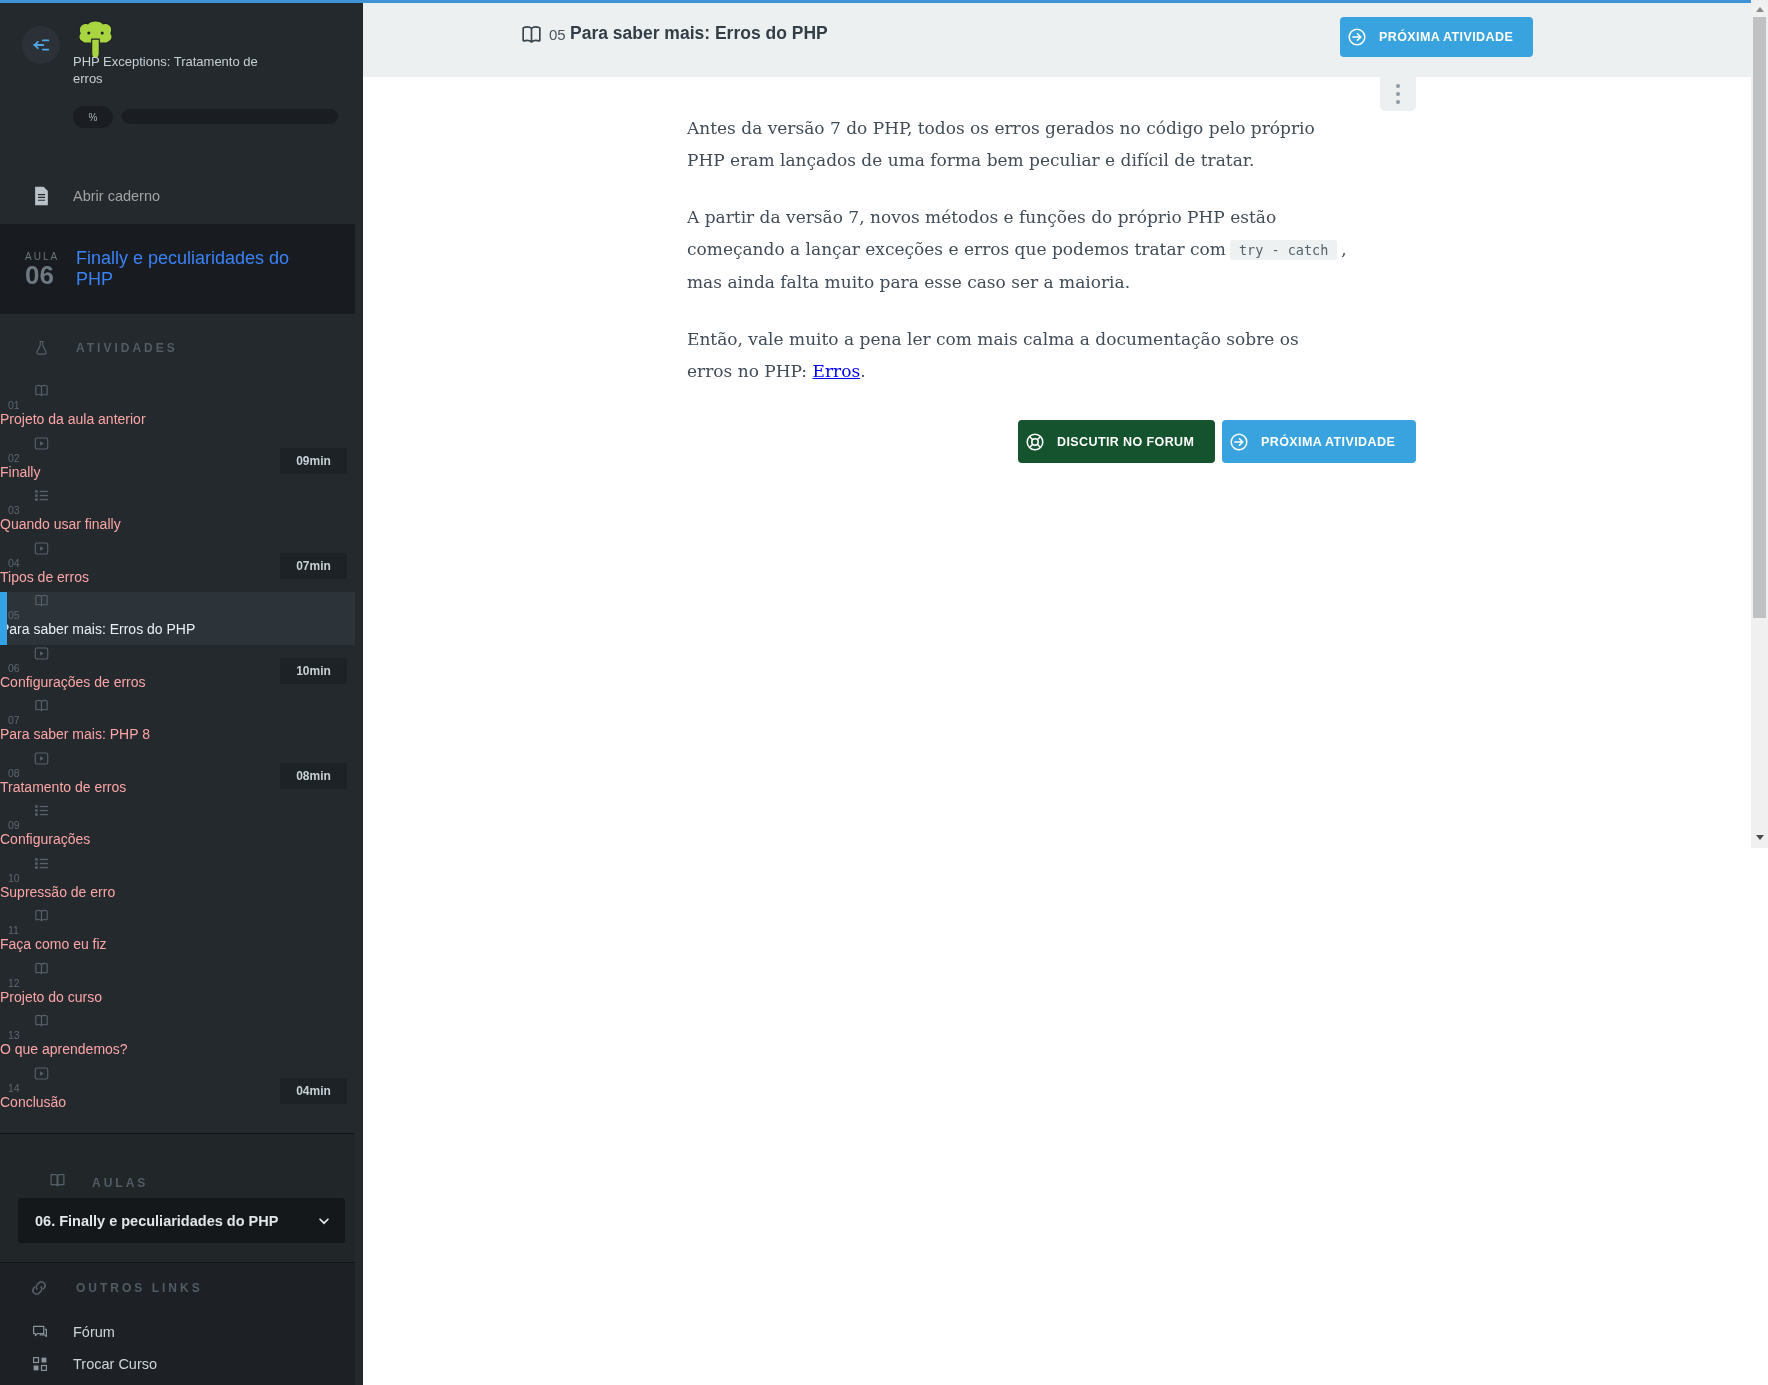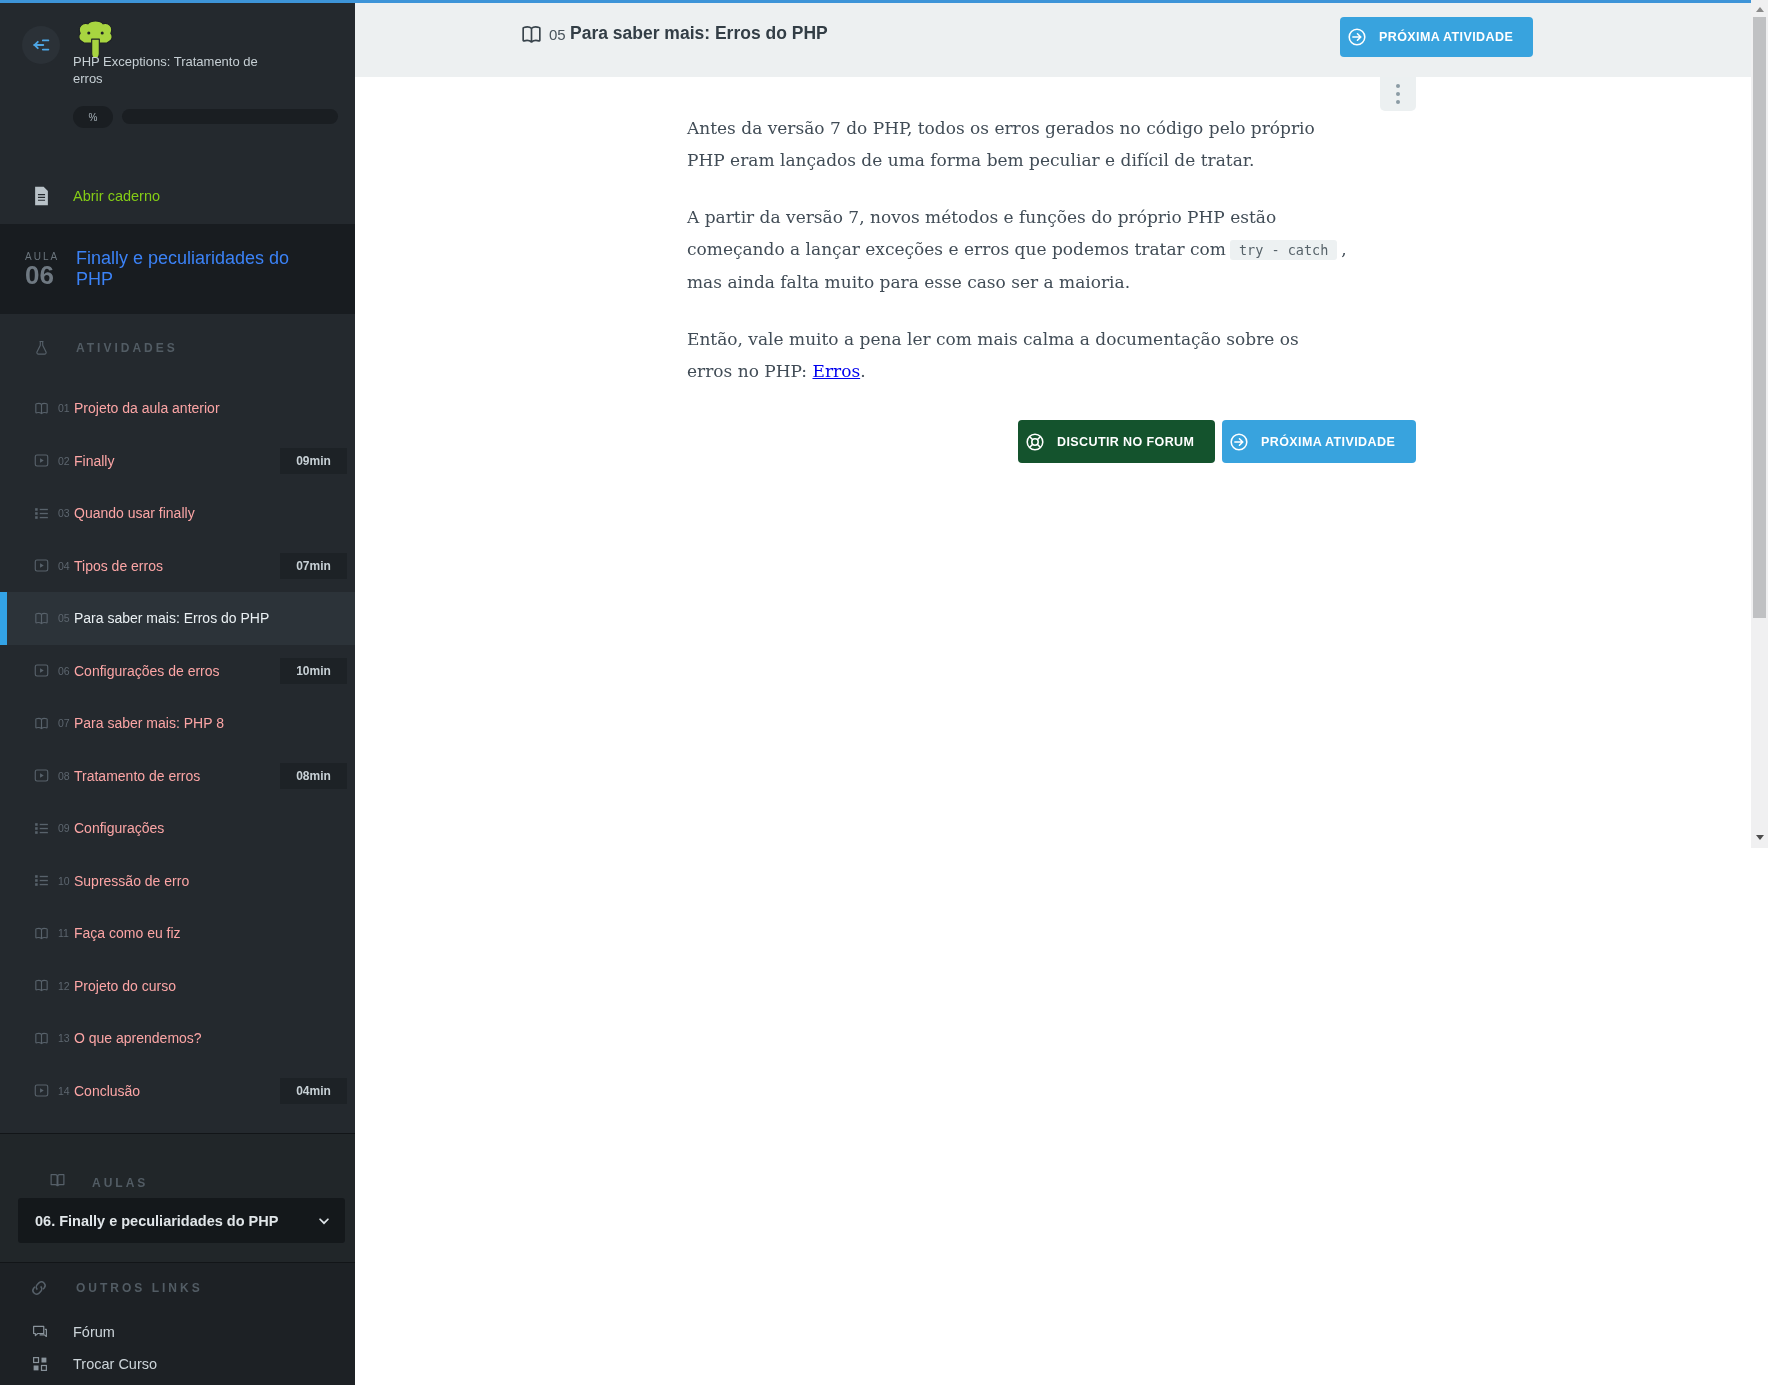--- a/index.html
+++ b/index.html
@@ -3,52 +3,52 @@
 <meta charset="utf-8">
 <style>
   html,body{margin:0;padding:0;background:#fff;}
   #page{position:relative;width:1768px;height:1385px;overflow:hidden;background:#fff;
         font-family:"Liberation Sans",sans-serif;-webkit-font-smoothing:antialiased;}
 
   
   .topline{position:absolute;left:0;top:0;width:1751px;height:3px;background:#3d94d8;z-index:9;}
 
   
-  #sidebar{position:absolute;left:0;top:0;width:355px;height:1385px;background:#24292e;z-index:5;}
+  #sidebar{position:absolute;left:0;top:0;width:355px;height:1385px;background:#24292e;z-index:5;padding-left:8px;}
   .sb-top{position:absolute;left:0;top:0;width:355px;height:168px;}
   .collapse-btn{position:absolute;left:22px;top:26px;width:38px;height:38px;border-radius:50%;
                 background:#2b3137;border:none;cursor:pointer;padding:8px;}
   .collapse-btn .icn{display:block;width:22px;height:22px;}
   .logo{position:absolute;left:72px;top:20px;width:47px;height:44px;display:block;}
   .course-title{position:absolute;left:73px;top:53px;width:205px;font-size:13px;line-height:17px;
                 color:#c6cfd4;}
   .pct{position:absolute;left:73px;top:106px;width:40px;height:22px;border-radius:11px;background:#1a1e22;
        color:#a6b0b7;font-size:10px;display:flex;align-items:center;justify-content:center;}
   .ptrack{position:absolute;left:122px;top:109px;width:216px;height:15px;border-radius:8px;background:#1a1e22;}
 
   .sb-notebook{position:absolute;left:0;top:168px;width:355px;height:56px;display:flex;align-items:center;
                cursor:pointer;}
   .sb-notebook .icn{width:17px;height:20px;margin-left:33px;color:#b9c2c8;}
-  .nb-label{margin-left:23px;font-size:14.5px;color:#84cc16;}
+  .nb-label{margin-left:23px;font-size:14.5px;color:#a3a3a3;}
 
   .sb-lesson{position:absolute;left:0;top:224px;width:355px;height:90px;background:#181c20;
              display:flex;align-items:center;}
   .lesson-col{width:76px;padding-left:25px;box-sizing:border-box;}
   .lesson-tag{font-size:10px;letter-spacing:2px;color:#6a747c;}
   .lesson-num{font-size:26px;font-weight:bold;color:#6f7982;line-height:26px;}
   .lesson-title{font-size:18px;color:#3b82f6;width:250px;}
 
   .sb-sec-header{position:absolute;display:flex;align-items:center;}
   .sb-sec-header .icn{width:17px;height:20px;margin-left:33px;color:#566069;}
   .sec-label{margin-left:26px;font-size:12px;font-weight:bold;letter-spacing:3px;color:#525c64;}
 
   .sb-activities-header{left:0;top:330px;width:355px;height:36px;}
 
   #activities{position:absolute;left:0;top:382px;width:355px;}
-  .activity{position:relative;display:flex;align-items:center;height:52.5px;cursor:pointer;}
+  .activity{position:relative;display:flex;height:52.5px;cursor:pointer;flex-direction:column;}
   .activity .icn{width:17px;height:17px;margin-left:33px;color:#58626b;flex:none;}
   .activity .num{margin-left:8px;width:16px;font-size:10.5px;color:#5d666f;flex:none;}
   .activity .lbl{font-size:14px;color:#fca5a5;white-space:nowrap;}
   .activity .dur{position:absolute;right:8px;top:50%;transform:translateY(-50%);height:26px;min-width:67px;
                  box-sizing:border-box;display:flex;align-items:center;justify-content:center;
                  background:#1d2226;font-size:12px;font-weight:bold;color:#c7d0d5;}
   .activity.active{background:#2c3339;}
   .activity.active::before{content:"";position:absolute;left:0;top:0;bottom:0;width:7px;background:#33a3e6;}
   .activity.active .lbl{color:#eaf0f3;}
 

